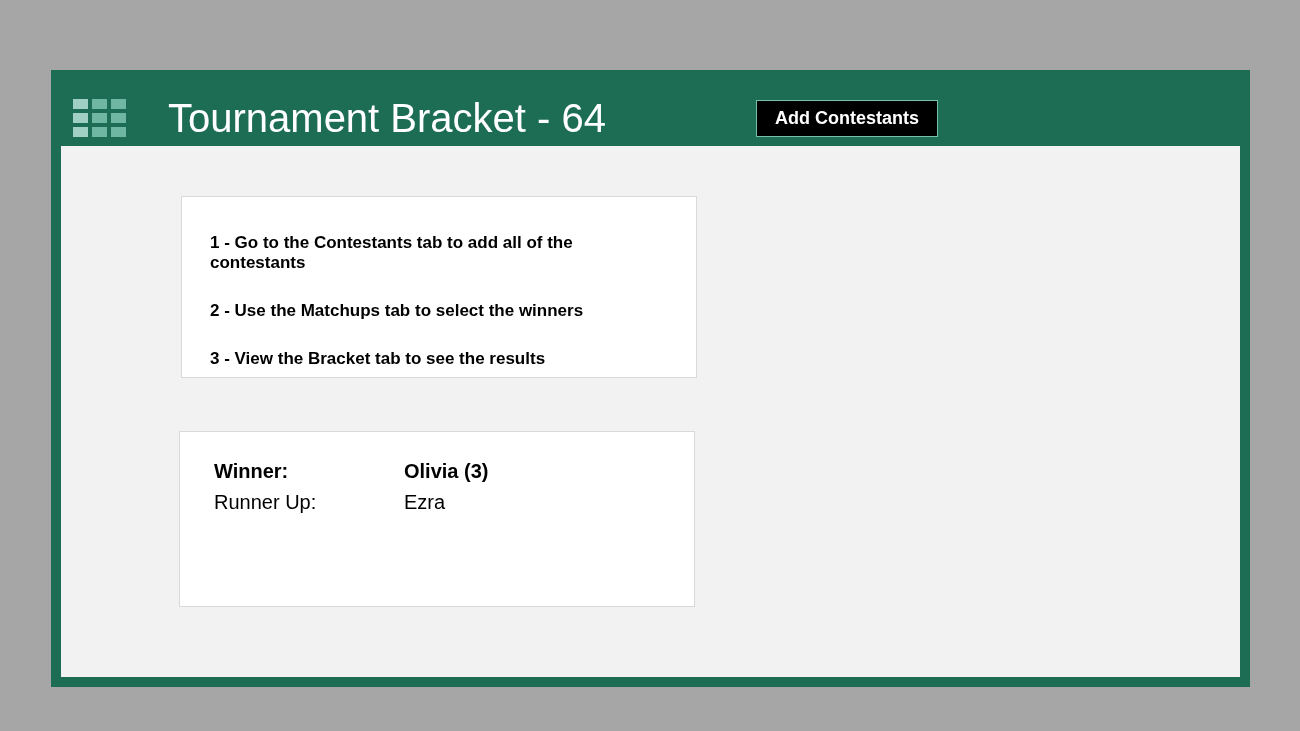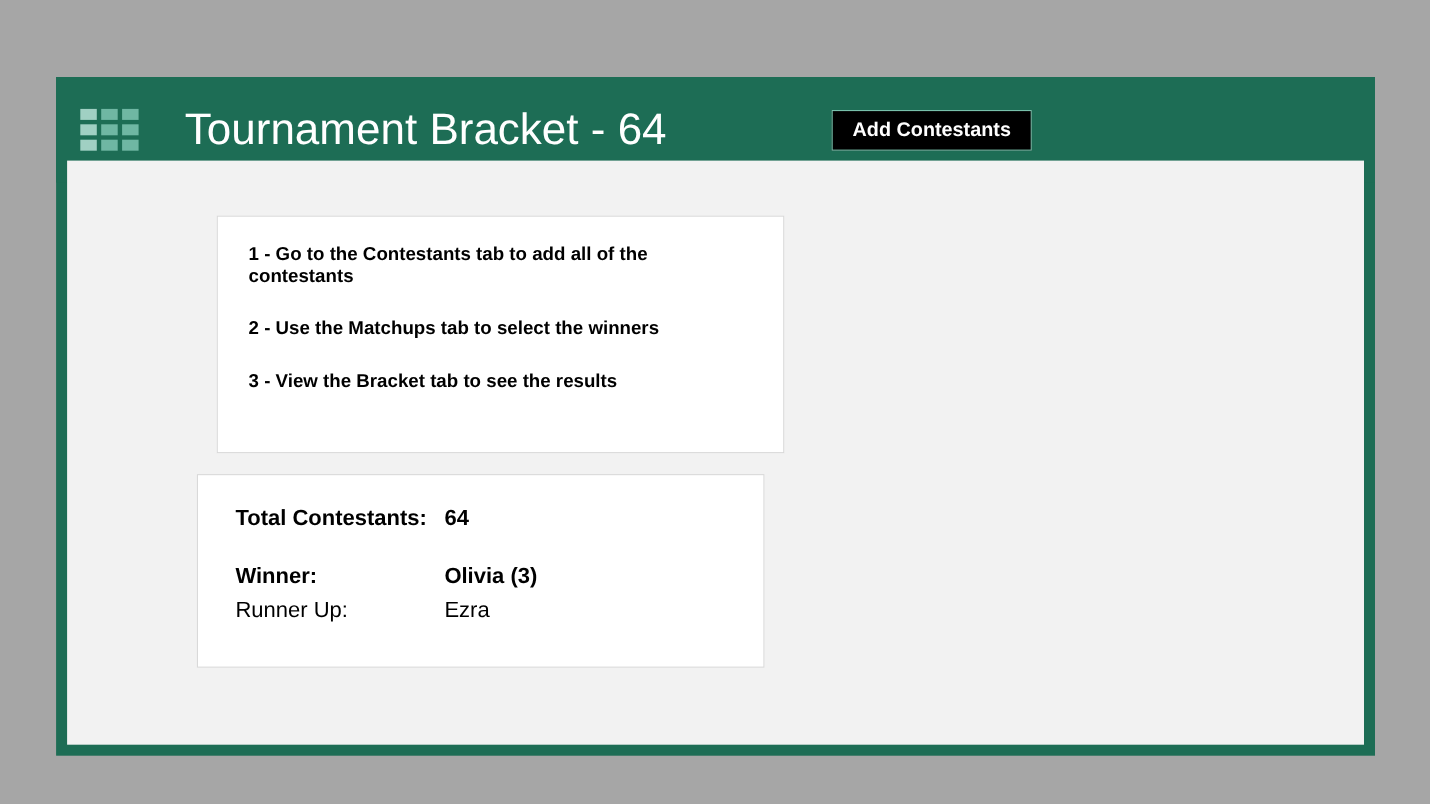--- a/index.html
+++ b/index.html
@@ -57,25 +57,25 @@
     right: 10px;
     bottom: 10px;
     background: #f2f2f2;
   }
   .card {
     background: #fff;
     border: 1px solid #d9d9d9;
   }
   .instructions {
     position: absolute;
-    left: 136px;
+    left: 120px;
     top: 50px;
     width: 516px;
-    height: 216px;
-    padding: 24px 28px;
+    height: 182px;
+    padding: 36px 28px;
   }
   .instructions p {
     font-size: 17px;
     font-weight: 700;
     color: #000;
     margin-bottom: 28px;
   }
   .instructions p:last-child { margin-bottom: 4px; }
   .summary {
     position: absolute;
@@ -114,24 +114,20 @@
 
   <div class="content">
 
     <div class="card instructions">
       <p>1 - Go to the Contestants tab to add all of the contestants</p>
       <p>2 - Use the Matchups tab to select the winners</p>
       <p>3 - View the Bracket tab to see the results</p>
     </div>
 
     <div class="card summary">
-      <div class="row b row1">
-        <div class="lab">Total Contestants:</div>
-        <div class="val">64</div>
-      </div>
       <div class="row b row2">
         <div class="lab">Winner:</div>
         <div class="val">Olivia  (3)</div>
       </div>
       <div class="row">
         <div class="lab">Runner Up:</div>
         <div class="val">Ezra</div>
       </div>
     </div>
 

